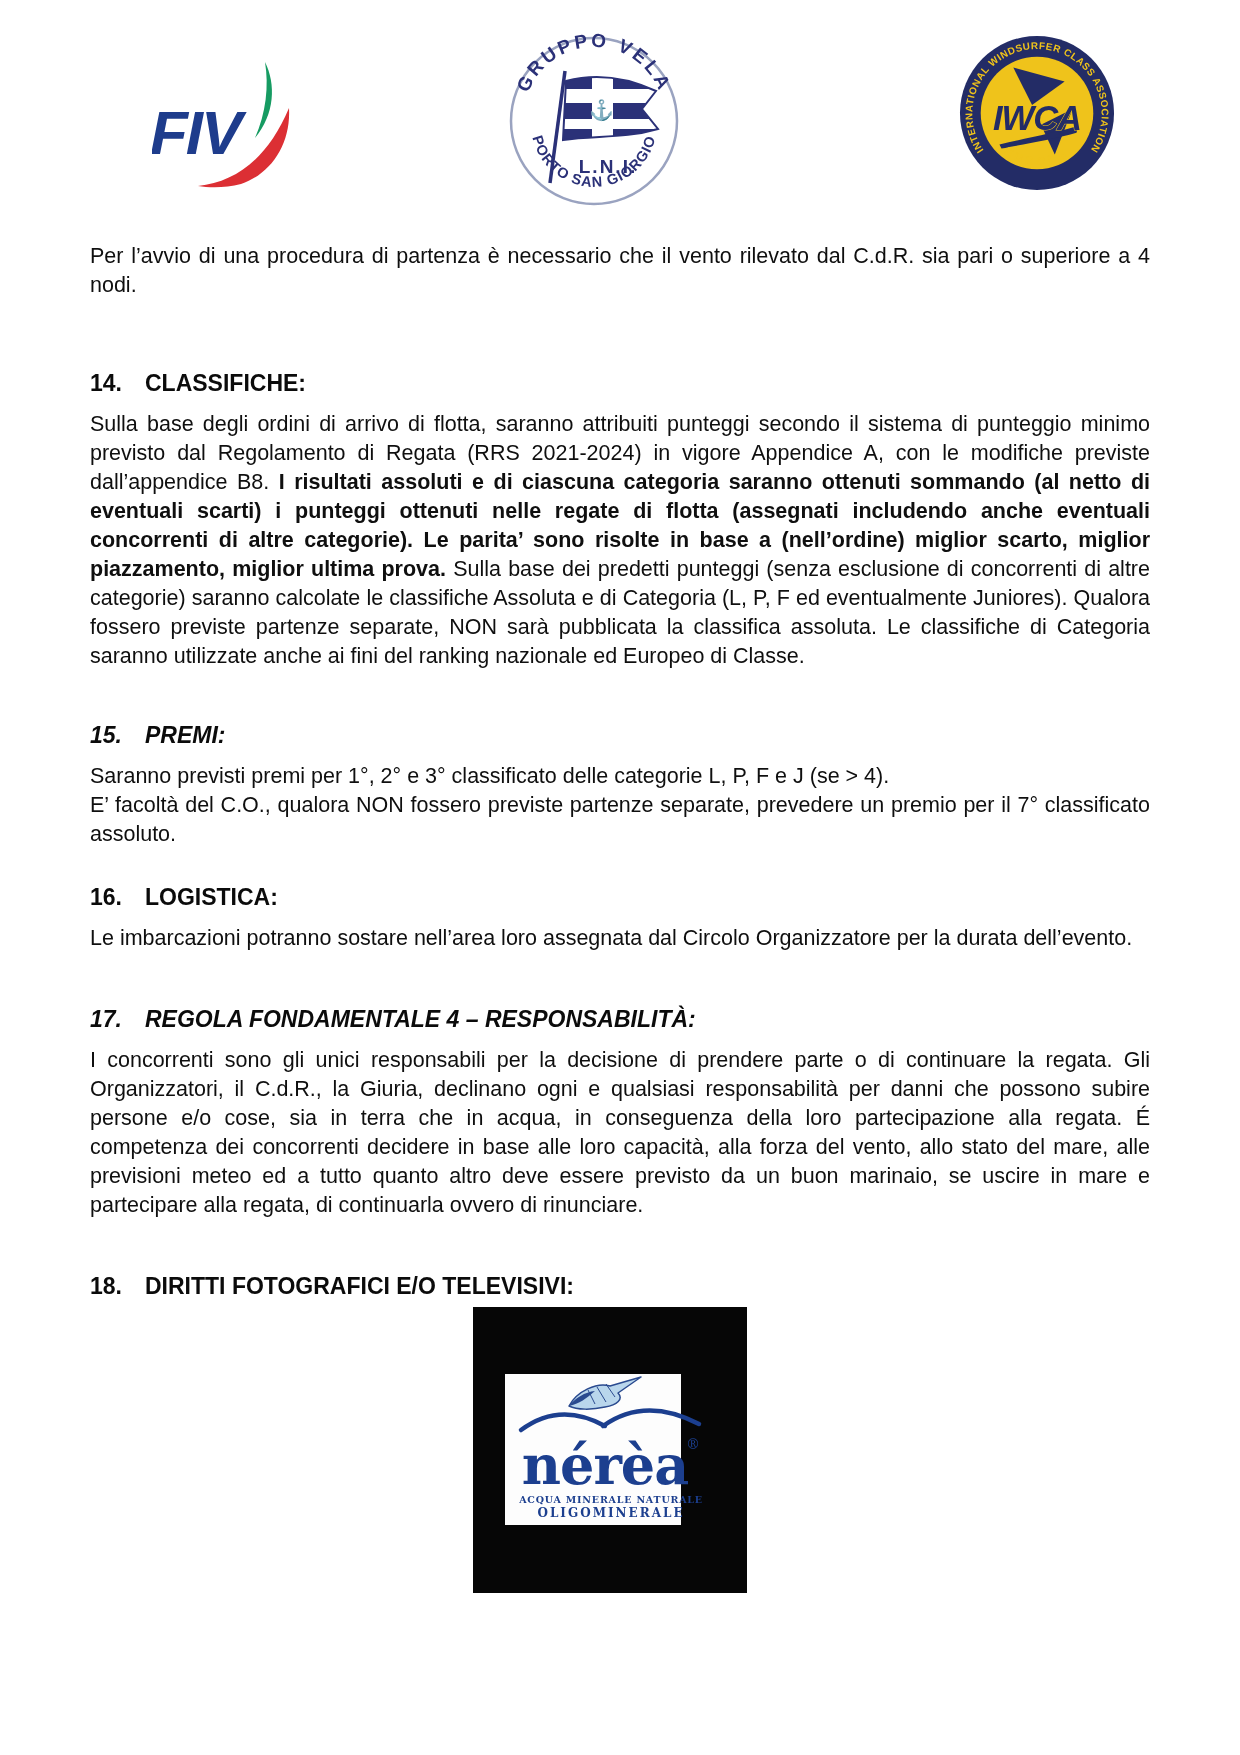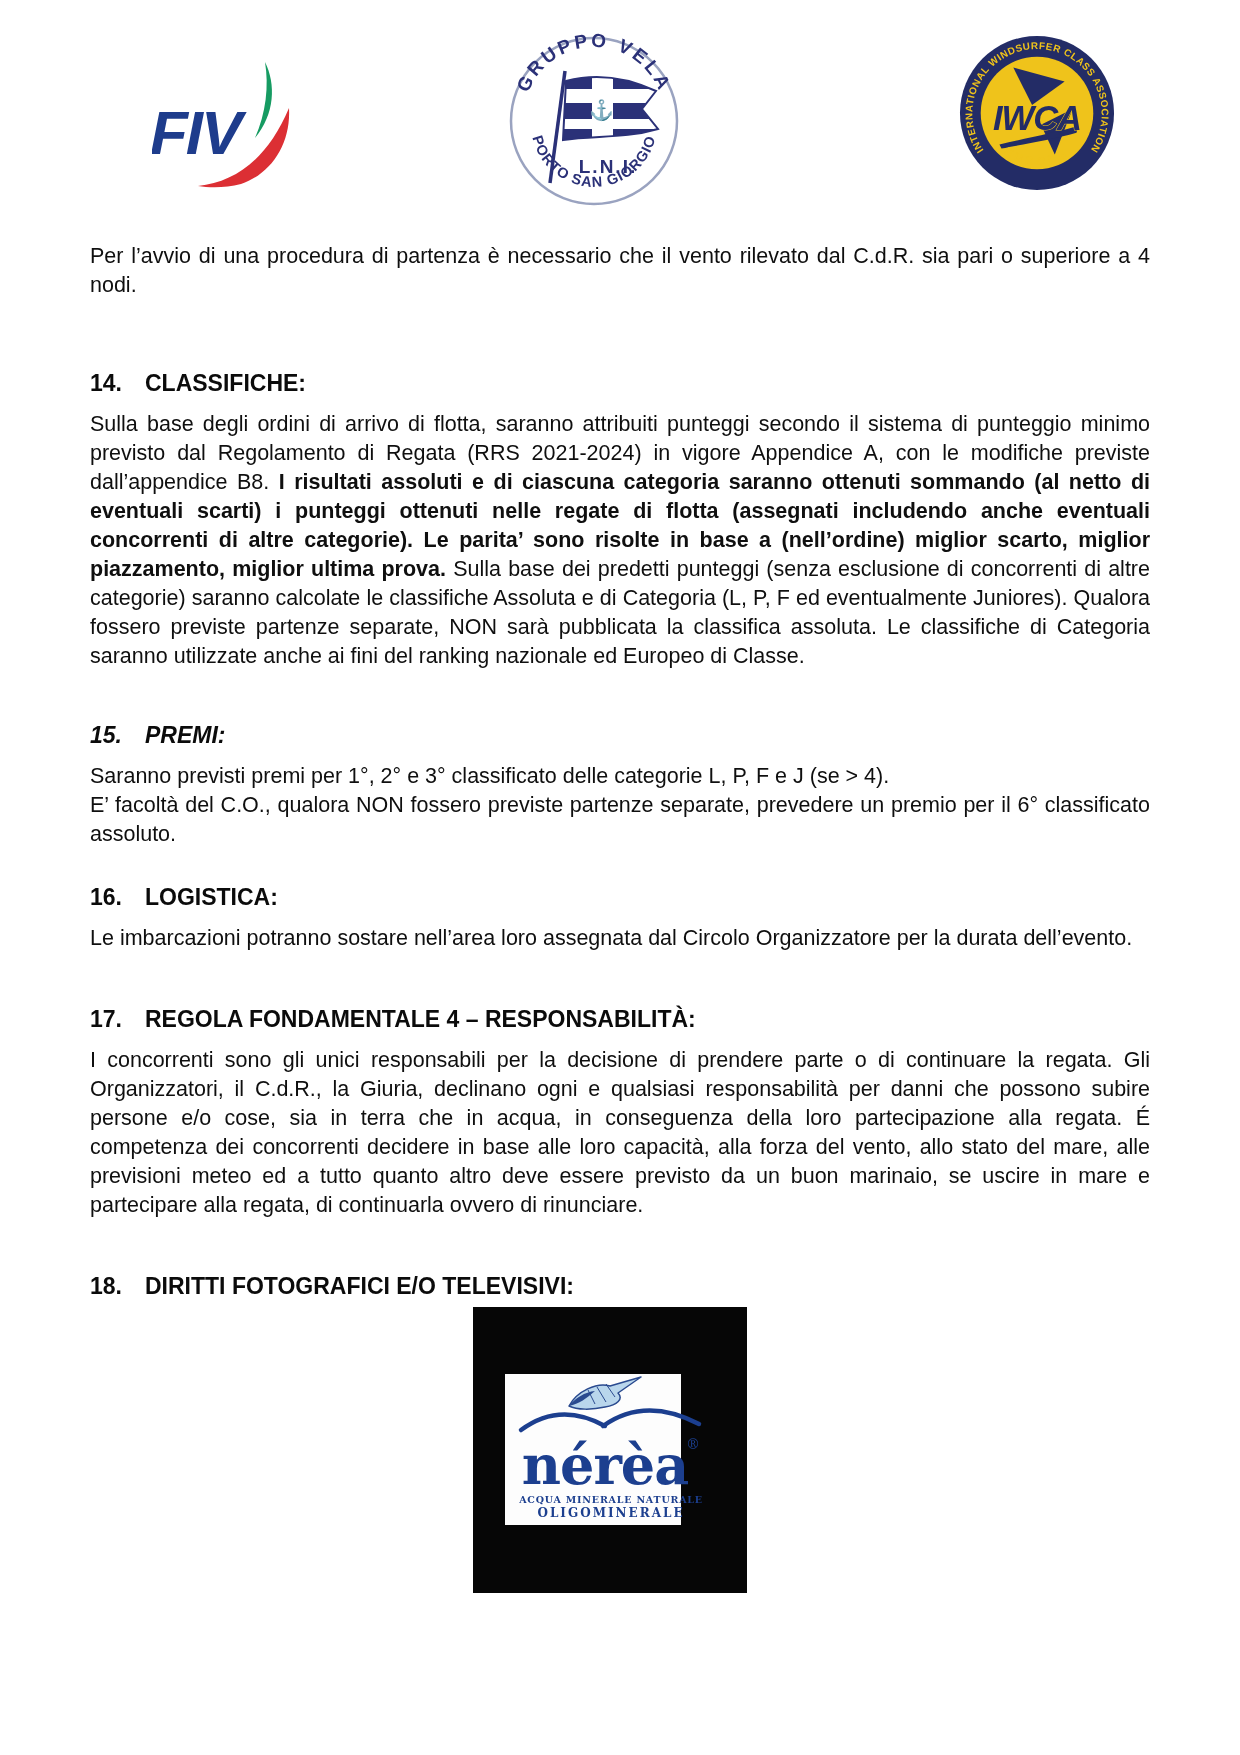--- a/index.html
+++ b/index.html
@@ -14,21 +14,21 @@
   .logo-fiv  { position:absolute; left:62px;  top:56px; }
   .logo-lni  { position:absolute; left:418px; top:33px; }
   .logo-iwca { position:absolute; left:868px; top:34px; }
 
   
   h2.sec { font-size:23px; line-height:26px; font-weight:bold; margin:0; color:#0b0b0b; white-space:nowrap; }
   h2.sec .num { display:inline-block; width:55px; }
   #sec14 h2 { margin-top:70px; }
   #sec15 h2 { margin-top:51px;font-style:italic; }
   #sec16 h2 { margin-top:35px; }
-  #sec17 h2 { margin-top:53px; }
+  #sec17 h2 { margin-top:53px;font-style:italic; }
   #sec18 h2 { margin-top:53px; }
 
   
   p.body { font-size:21.5px; line-height:29px; text-align:justify; margin:14px 0 0 0; }
   .seg.bold { font-weight:bold; }
   .seg.blockline { display:block; }
 
   
   .sponsor-wrap { margin:8px 0 0 383px; width:274px; height:286px; background:#060606; position:relative; }
   .sponsor-card { position:absolute; left:32px; top:67px; width:176px; height:151px; background:#fdfdfd; }
@@ -114,21 +114,21 @@
       <span class="seg">Sulla base degli ordini di arrivo di flotta, saranno attribuiti punteggi secondo il sistema di punteggio minimo previsto dal Regolamento di Regata (RRS 2021-2024) in vigore Appendice A, con le modifiche previste dall’appendice B8. </span><span class="seg bold">I risultati assoluti e di ciascuna categoria saranno ottenuti sommando (al netto di eventuali scarti) i punteggi ottenuti nelle regate di flotta (assegnati includendo anche eventuali concorrenti di altre categorie). Le parita’ sono risolte in base a (nell’ordine) miglior scarto, miglior piazzamento, miglior ultima prova.</span><span class="seg"> Sulla base dei predetti punteggi (senza esclusione di concorrenti di altre categorie) saranno calcolate le classifiche Assoluta e di Categoria (L, P, F ed eventualmente Juniores). Qualora fossero previste partenze separate, NON sarà pubblicata la classifica assoluta. Le classifiche di Categoria saranno utilizzate anche ai fini del ranking nazionale ed Europeo di Classe.</span>
     </p>
   </section>
 
   <section id="sec15">
     <h2 class="sec">
       <span class="num">15.</span><span class="ttl">PREMI:</span>
     </h2>
     <p class="body">
       <span class="seg blockline">Saranno previsti premi per 1°, 2° e 3° classificato delle categorie L, P, F e J (se &gt; 4).</span>
-      <span class="seg blockline">E’ facoltà del C.O., qualora NON fossero previste partenze separate, prevedere un premio per il 6° classificato assoluto.</span>
+      <span class="seg blockline">E’ facoltà del C.O., qualora NON fossero previste partenze separate, prevedere un premio per il 7° classificato assoluto.</span>
     </p>
   </section>
 
   <section id="sec16">
     <h2 class="sec">
       <span class="num">16.</span><span class="ttl">LOGISTICA:</span>
     </h2>
     <p class="body">
       <span class="seg">Le imbarcazioni potranno sostare nell’area loro assegnata dal Circolo Organizzatore per la durata dell’evento.</span>
     </p>

